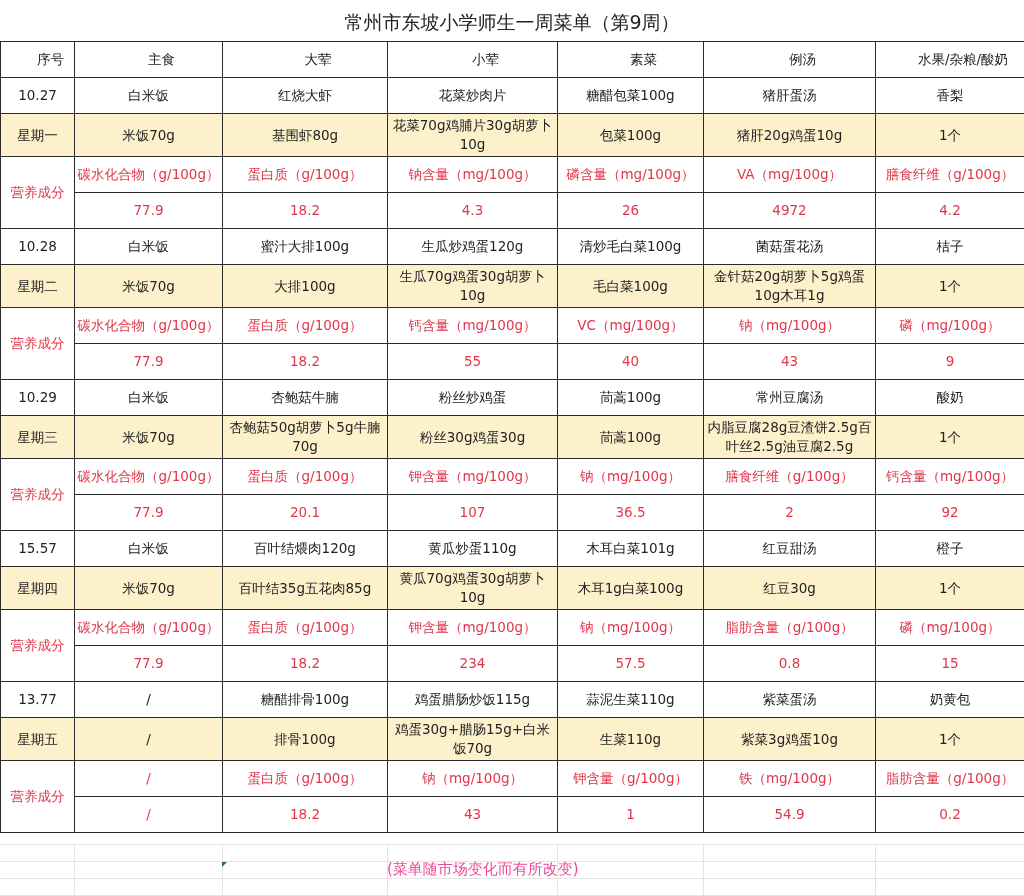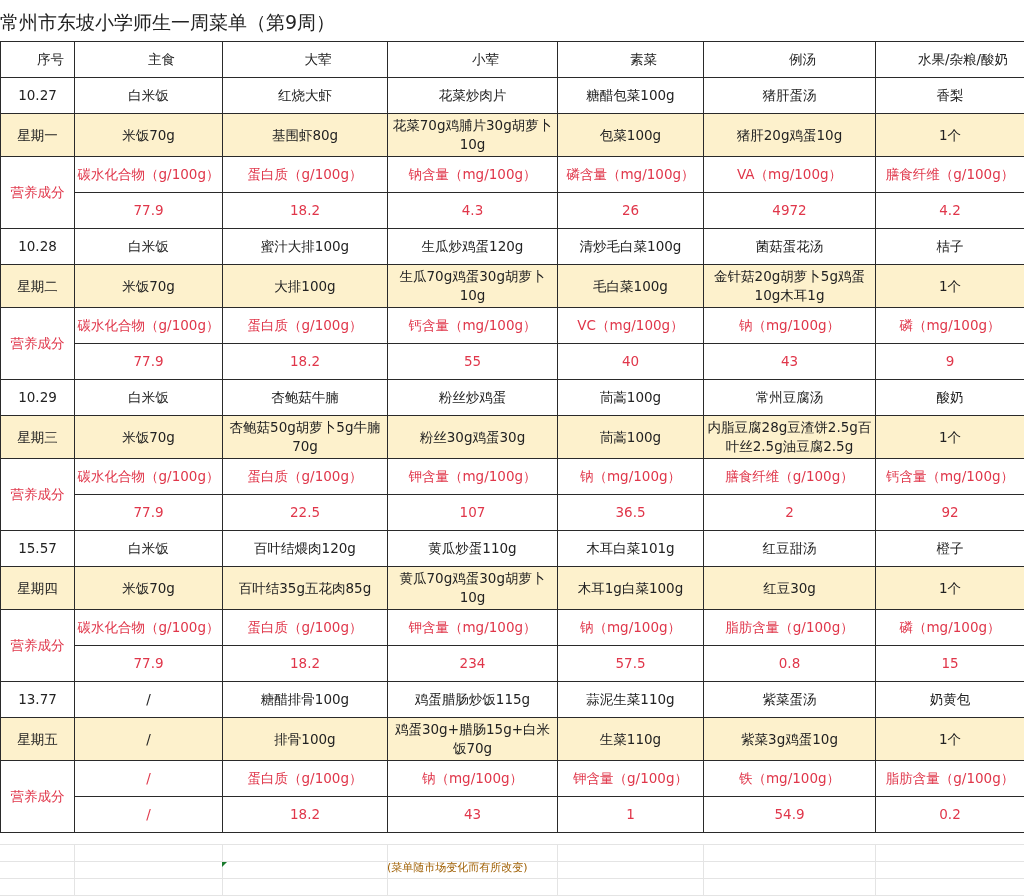--- a/index.html
+++ b/index.html
@@ -1,33 +1,33 @@
 <!DOCTYPE html>
 <html><head>
 <meta charset="utf-8">
 <style>
   html, body { margin:0; padding:0; background:#ffffff; }
   body { width:1024px; height:896px; overflow:hidden; position:relative;
          font-family:"DejaVu Sans","Liberation Sans",sans-serif; color:#222; }
   .title { position:absolute; left:0; top:0; width:1024px; height:41px;
-           line-height:44px; font-size:19px; color:#222; }
+           line-height:44px; text-align:center; font-size:19px; color:#222; }
   .grid-bg { position:absolute; left:0; top:844px; width:1024px; height:52px; }
   .grid-bg .hl { position:absolute; left:0; right:0; height:1px; background:#e4e4e4; }
   .grid-bg .vl { position:absolute; top:0; bottom:0; width:1px; background:#e4e4e4; }
   table.menu { position:absolute; left:0; top:41px; border-collapse:collapse;
                table-layout:fixed; width:1024px; }
   table.menu td { border:1.5px solid #2a2a2a; text-align:center; vertical-align:middle;
                   font-size:13.5px; padding:0 2px; line-height:19px; overflow:hidden; }
   tr.r-head td { height:35px;padding-left:28px; }
   tr.r-date td { height:35px;margin-left:36px; }
   tr.r-day td  { height:42px; background:#fdf1cc; }
   tr.r-nl td, tr.r-nv td { height:35px; color:#e0364a; }
   td.nut-label { color:#e0364a; font-size:14px; }
-  .note { position:absolute; left:387px; top:860px; width:170px; font-size:11px;
-          color:#a16207; white-space:nowrap; }
+  .note { position:absolute; left:387px; top:860px; width:170px; font-size:15px;
+          color:#ec4899; white-space:nowrap; }
   .cell-marker { position:absolute; left:222px; top:862px; width:0; height:0;
                  border-top:5px solid #1a7a2e; border-right:5px solid transparent; }
 </style>
 </head>
 <body>
 
 <div class="title">常州市东坡小学师生一周菜单（第9周）</div>
 
 <table class="menu">
   <colgroup>
@@ -141,21 +141,21 @@
         <td rowspan="2" class="nut-label">营养成分</td>
         <td>碳水化合物（g/100g）</td>
         <td>蛋白质（g/100g）</td>
         <td>钾含量（mg/100g）</td>
         <td>钠（mg/100g）</td>
         <td>膳食纤维（g/100g）</td>
         <td>钙含量（mg/100g）</td>
       </tr>
       <tr class="r-nv">
         <td>77.9</td>
-        <td>22.5</td>
+        <td>20.1</td>
         <td>107</td>
         <td>36.5</td>
         <td>2</td>
         <td>92</td>
       </tr>
       <tr class="r-date">
         <td>15.57</td>
         <td>白米饭</td>
         <td>百叶结煨肉120g</td>
         <td>黄瓜炒蛋110g</td>

